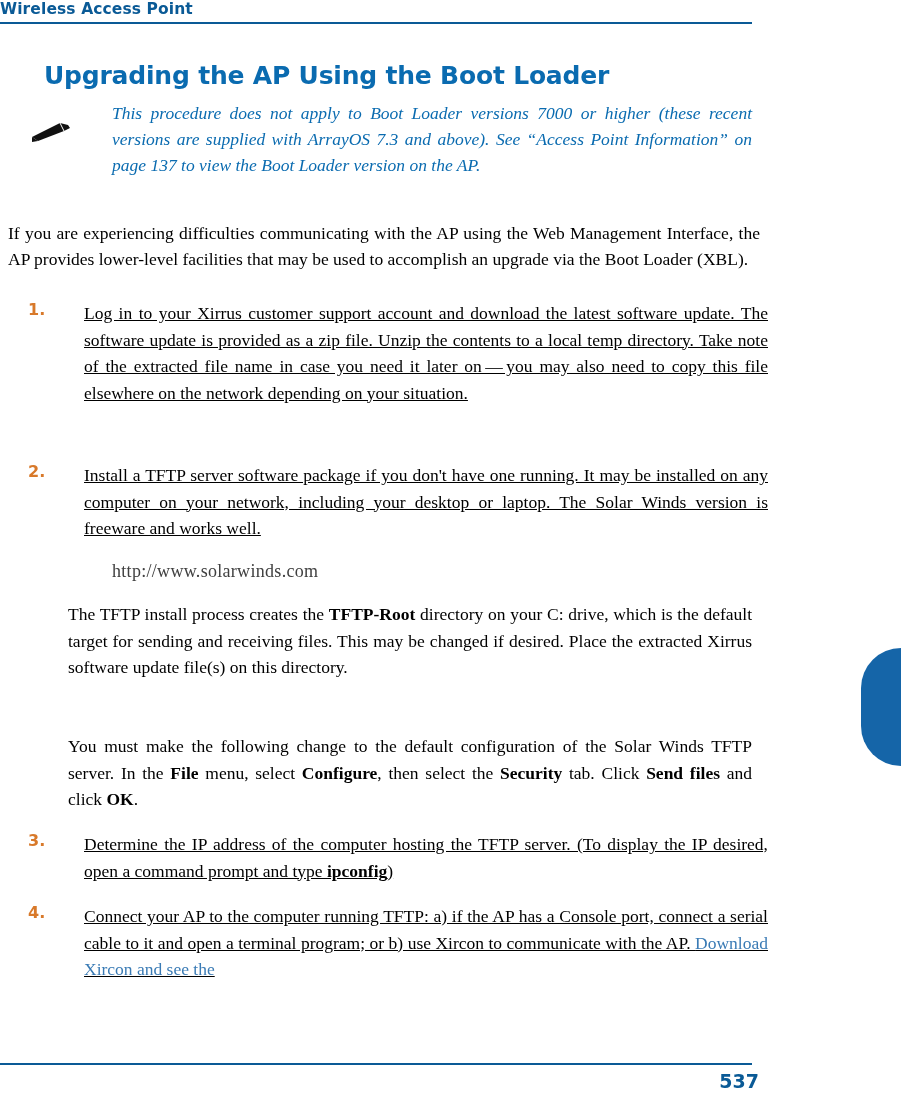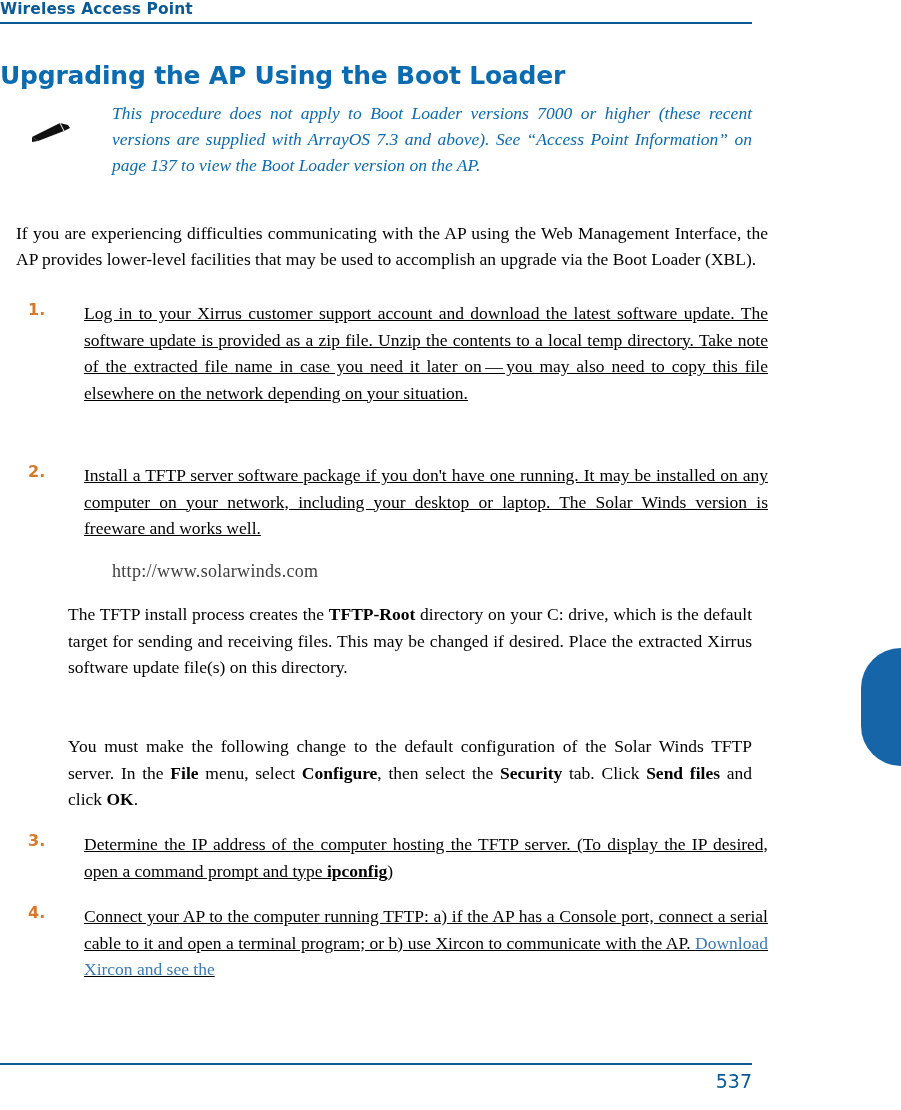--- a/index.html
+++ b/index.html
@@ -48,20 +48,21 @@
   .section-heading {
     position: absolute;
     left: 0px;
     top: 44px;
     width: 760px;
     font-family: "DejaVu Sans", sans-serif;
     font-size: 25px;
     font-weight: bold;
     color: #0a6bb0;
     letter-spacing: -0.2px;
+    padding-left: 44px;
   }
 
   
   .note-block {
     position: absolute;
     left: 0px;
     top: 100px;
     width: 752px;
   }
   .note-icon {
@@ -88,21 +89,21 @@
   
   .para {
     position: absolute;
     font-family: "Liberation Serif", serif;
     font-size: 17.5px;
     line-height: 26.5px;
     text-align: justify;
     color: #000000;
   }
   .p-intro {
-    left: 16px;
+    left: 8px;
     top: 202px;
     width: 752px;
   }
 
   
   .li {
     position: absolute;
     width: 752px;
   }
   .li-num {
@@ -165,27 +166,27 @@
   .footer-rule {
     position: absolute;
     left: 0px;
     top: 1063px;
     width: 752px;
     height: 2px;
     background: #0a5a96;
   }
   .footer-num {
     position: absolute;
-    left: 0px;
+    left: 7px;
     top: 1070px;
     width: 752px;
     text-align: right;
     font-family: "DejaVu Sans", sans-serif;
     font-size: 19px;
-    font-weight: normal;
+    font-weight: bold;
     color: #0a5a96;
   }
 </style>
 </head>
 <body>
 
 <div class="page">
 
   <div class="running-header">Wireless Access Point</div>
   <div class="header-rule"></div>

